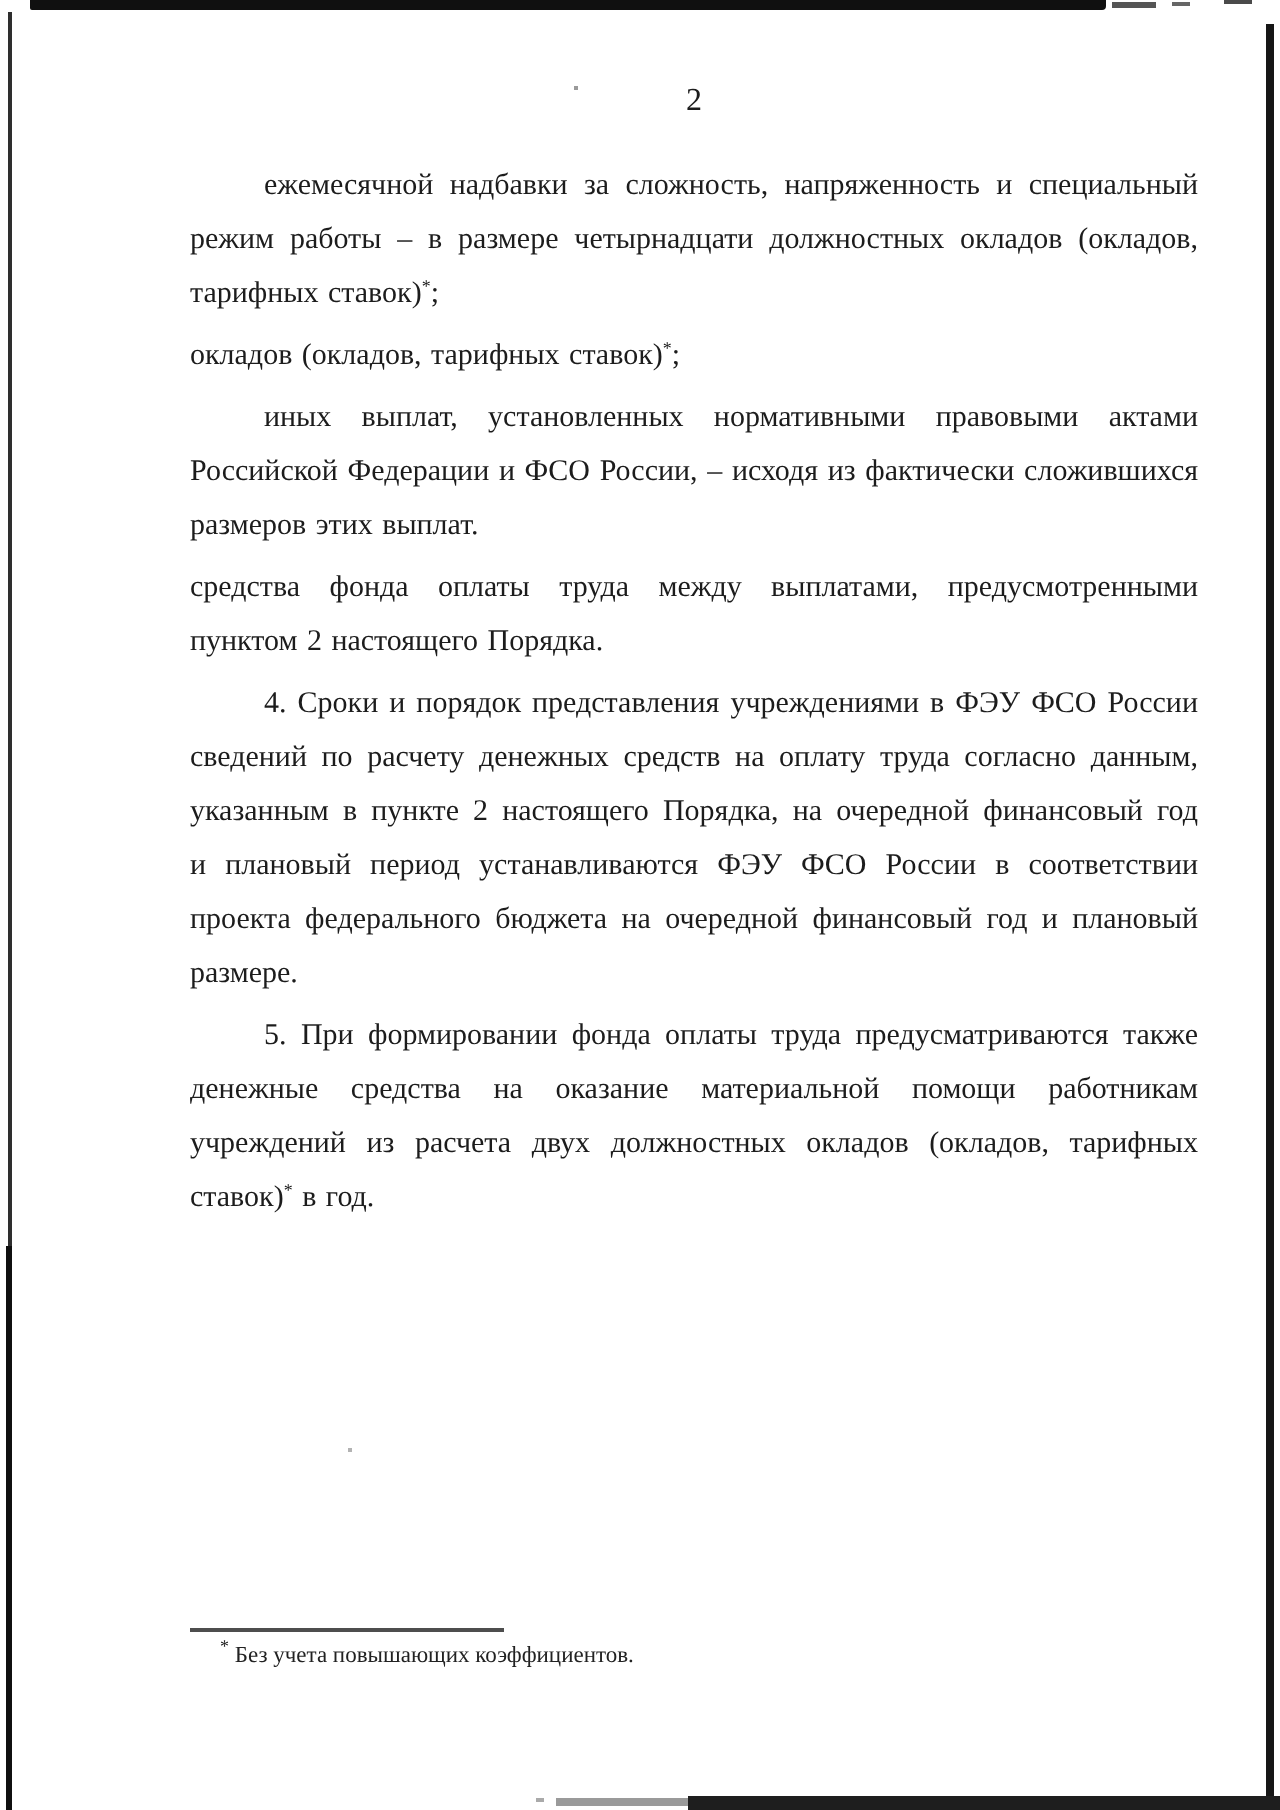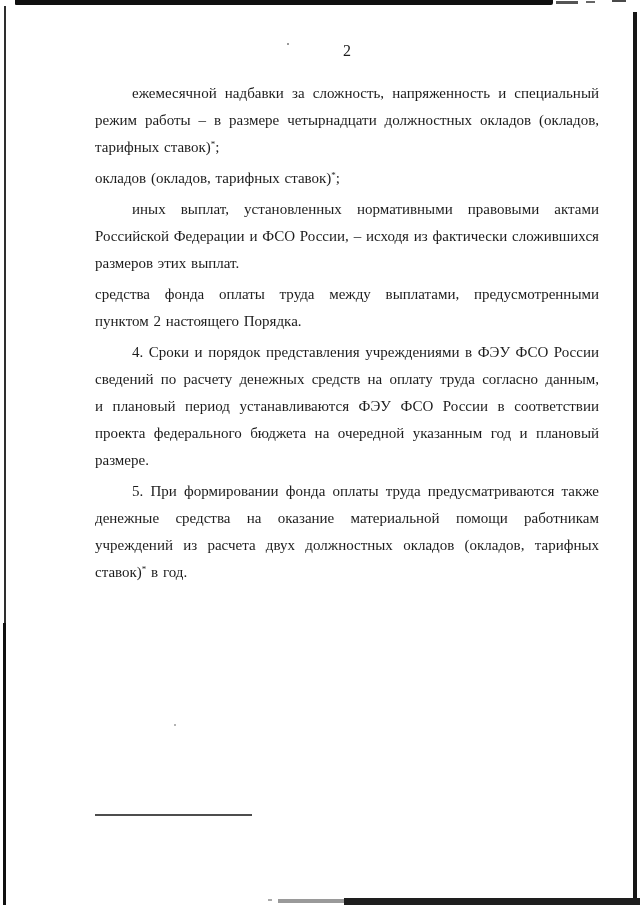--- a/index.html
+++ b/index.html
@@ -116,27 +116,29 @@
         <div class="line">Российской Федерации и ФСО России, – исходя из фактически сложившихся</div>
         <div class="line last">размеров этих выплат.</div>
       </div>
       <div class="para">
         <div class="line">средства фонда оплаты труда между выплатами, предусмотренными</div>
         <div class="line last">пунктом 2 настоящего Порядка.</div>
       </div>
       <div class="para">
         <div class="line first">4. Сроки и порядок представления учреждениями в ФЭУ ФСО России</div>
         <div class="line">сведений по расчету денежных средств на оплату труда согласно данным,</div>
+        <div class="line">указанным в пункте 2 настоящего Порядка, на очередной финансовый год</div>
         <div class="line">и плановый период устанавливаются ФЭУ ФСО России в соответствии</div>
-        <div class="line">проекта федерального бюджета на очередной указанным год и плановый</div>
+        <div class="line">проекта федерального бюджета на очередной финансовый год и плановый</div>
         <div class="line last">размере.</div>
       </div>
       <div class="para">
         <div class="line first">5. При формировании фонда оплаты труда предусматриваются также</div>
         <div class="line">денежные средства на оказание материальной помощи работникам</div>
         <div class="line">учреждений из расчета двух должностных окладов (окладов, тарифных</div>
         <div class="line last">ставок)<sup>*</sup> в год.</div>
       </div>
     </div>
 
   <div class="footnote-rule"></div>
+  <div class="footnote" id="footnote"><sup>*</sup> Без учета повышающих коэффициентов.</div>
 
 </div>
 
 </body></html>

